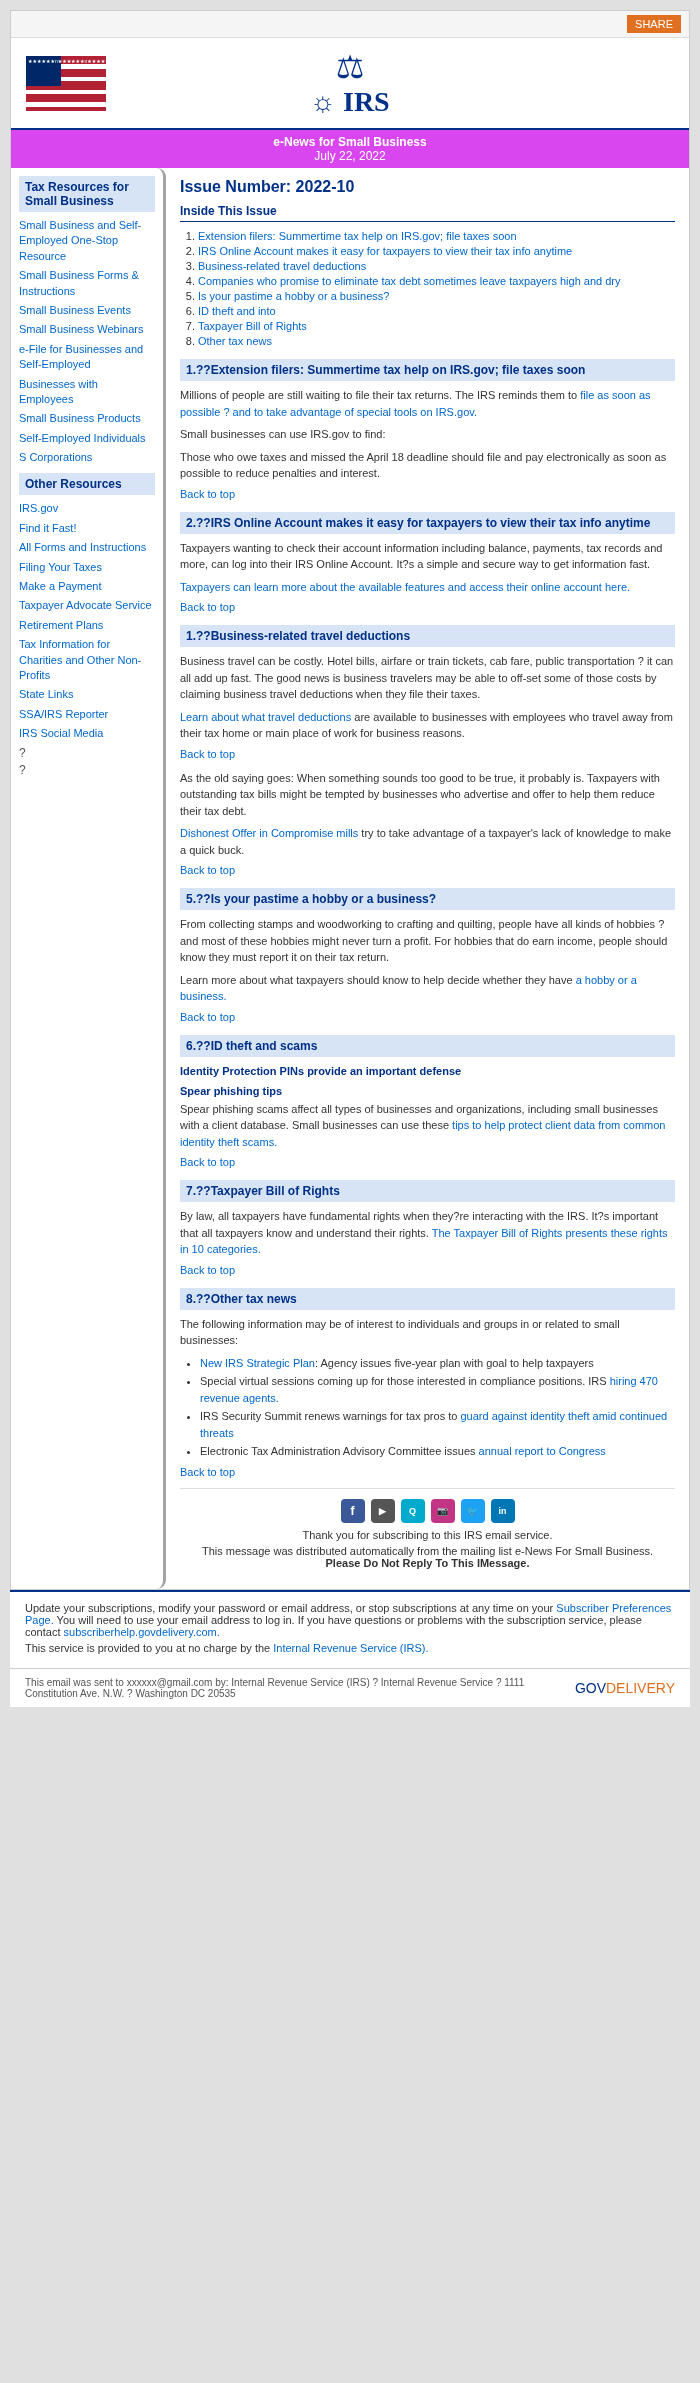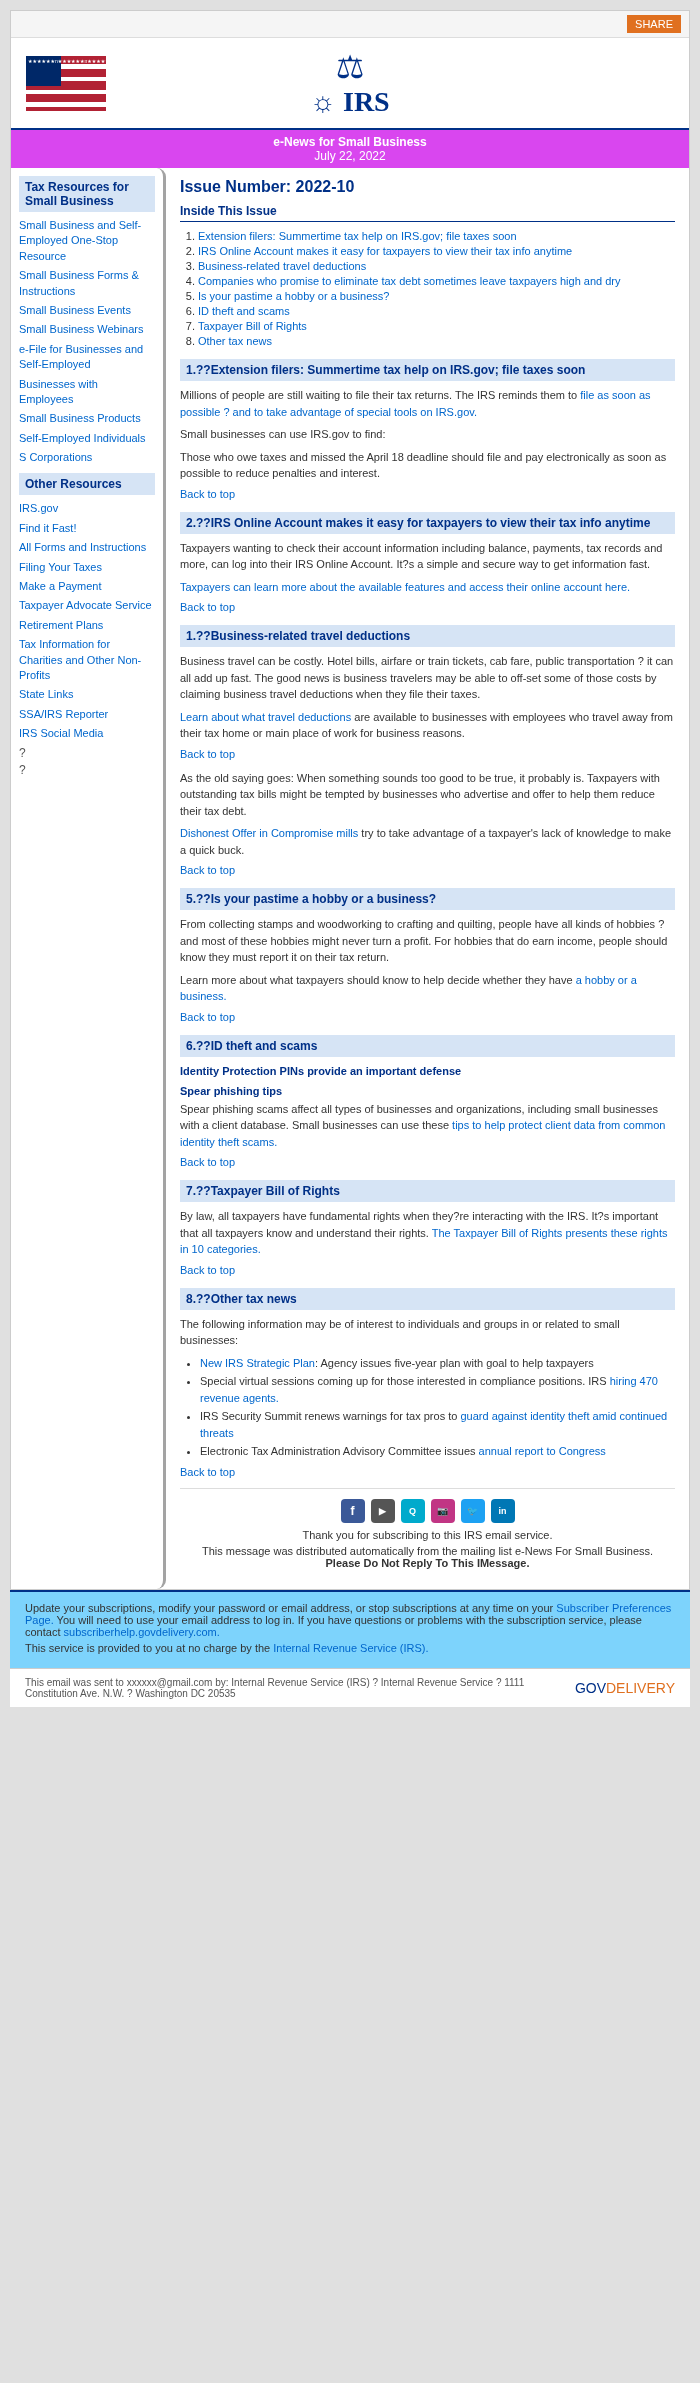--- a/index.html
+++ b/index.html
@@ -67,21 +67,21 @@
     .fb { background: #3b5998; }
     .qq { background: #00aacc; }
     .insta { background: #c13584; }
     .tw { background: #1da1f2; }
     .li { background: #0077b5; }
     .social-thank { font-size: 11px; color: #333; margin-bottom: 4px; }
     .social-note { font-size: 11px; color: #333; }
     .social-note strong { font-weight: bold; }
 
     
-    .subscription-box { background: #7dd3fc; border-top: 2px solid #003087; padding: 10px 15px; font-size: 11px; color: #333; width: 680px; margin: 0 auto; }
+    .subscription-box { background: #ffffff; border-top: 2px solid #003087; padding: 10px 15px; font-size: 11px; color: #333; width: 680px; margin: 0 auto; }
     .subscription-box a { color: #0066cc; text-decoration: none; }
     .subscription-box p { margin-bottom: 4px; }
 
     .govdelivery-footer { background: #fff; padding: 8px 15px; width: 680px; margin: 0 auto; font-size: 10px; color: #555; border-top: 1px solid #ccc; display: flex; justify-content: space-between; align-items: center; }
     .govdelivery-logo { font-size: 14px; font-weight: normal; color: #003087; }
     .govdelivery-logo span { color: #e07020; }
   </style>
 </head>
 <body>
 
@@ -138,21 +138,21 @@
       <div class="content">
         <div class="issue-number">Issue Number: 2022-10</div>
         <div class="inside-title">Inside This Issue</div>
 
         <ol class="toc-list">
           <li><a href="#">Extension filers: Summertime tax help on IRS.gov; file taxes soon</a></li>
           <li><a href="#">IRS Online Account makes it easy for taxpayers to view their tax info anytime</a></li>
           <li><a href="#">Business-related travel deductions</a></li>
           <li><a href="#">Companies who promise to eliminate tax debt sometimes leave taxpayers high and dry</a></li>
           <li><a href="#">Is your pastime a hobby or a business?</a></li>
-          <li><a href="#">ID theft and scams</a></li>
+          <li><a href="#">ID theft and into</a></li>
           <li><a href="#">Taxpayer Bill of Rights</a></li>
           <li><a href="#">Other tax news</a></li>
         </ol>
 
         <div class="section-heading">1.??Extension filers: Summertime tax help on IRS.gov; file taxes soon</div>
         <p class="section-text">Millions of people are still waiting to file their tax returns. The IRS reminds them to <a href="#">file as soon as possible ? and to take advantage of special tools on IRS.gov.</a></p>
         <p class="section-text">Small businesses can use IRS.gov to find:</p>
         <p class="section-text">Those who owe taxes and missed the April 18 deadline should file and pay electronically as soon as possible to reduce penalties and interest.</p>
         <div class="back-to-top"><a href="#">Back to top</a></div>
 

